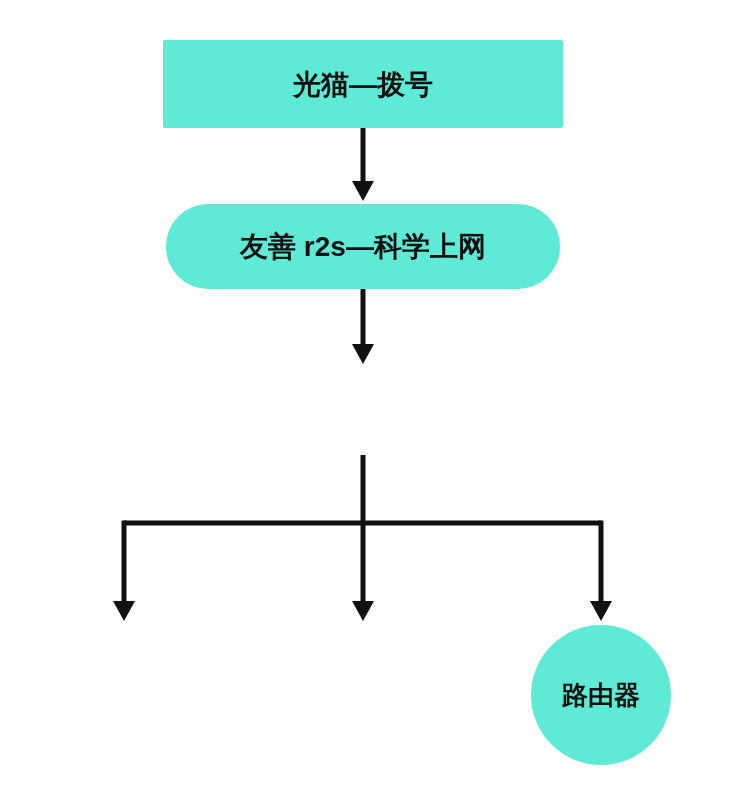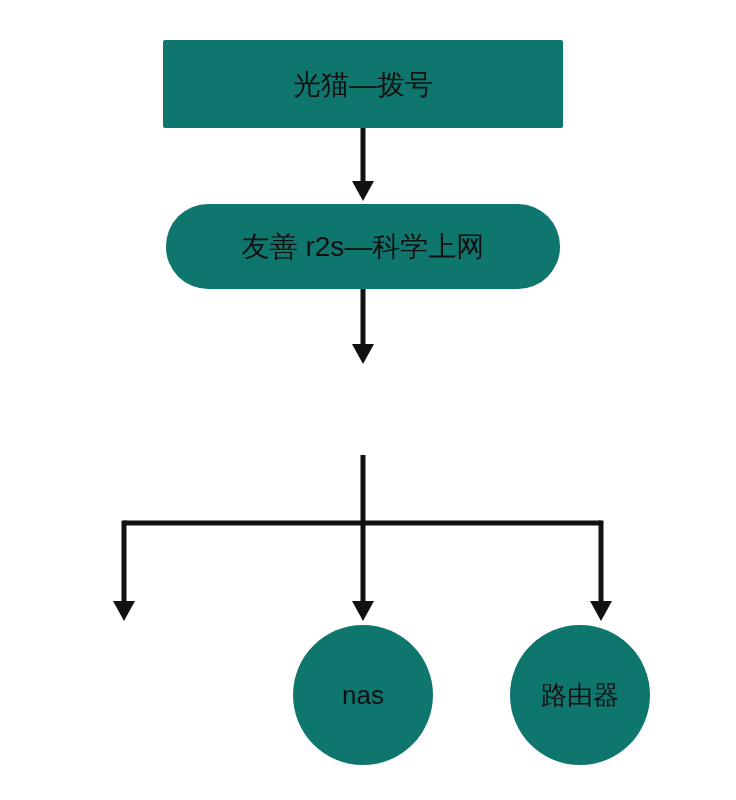--- a/index.html
+++ b/index.html
@@ -4,40 +4,40 @@
 <style>
   html,body{margin:0;padding:0;}
   body{
     width:736px;height:800px;position:relative;overflow:hidden;
     background:#ffffff;
     font-family:"Liberation Sans","DejaVu Sans",sans-serif;
   }
   .canvas{position:absolute;inset:0;width:736px;height:800px;}
   .node{
     position:absolute;
-    background:#0f766e;
+    background:#5eead4;
     color:#111111;
     display:flex;align-items:center;justify-content:center;
     text-align:center;
-    font-weight:400;
+    font-weight:700;
     font-size:28px;
     line-height:1.25;
   }
   .node.rect{left:163px;top:40px;width:400px;height:88px;border-radius:2px;}
   .node.rounded{border-radius:42px;}
   .node.rounded.r2s{left:166px;top:204px;width:394px;height:85px;justify-content:center;}
   .node.rounded.switch{left:163px;top:370px;width:395px;height:85px;}
   .node.circle{
     width:140px;height:140px;border-radius:50%;
     top:625px;font-size:26px;
   }
   .node.circle .label{width:104px;margin:0 auto;}
   .node.circle.c1{left:55px;}
   .node.circle.c2{left:293px;}
-  .node.circle.c3{left:510px;}
+  .node.circle.c3{left:531px;}
   svg.arrows{position:absolute;left:0;top:0;pointer-events:none;}
   .arrow-line{stroke:#111111;stroke-width:5;fill:none;}
   .arrow-head{fill:#111111;stroke:none;}
 </style>
 </head>
 <body>
 
 <div class="canvas">
 
   <svg class="arrows" width="736" height="800" viewBox="0 0 736 800" aria-hidden="true">
@@ -66,21 +66,18 @@
   <div class="node rect">
     <span class="label">光猫—拨号</span>
   </div>
 
   <div class="node rounded r2s">
     <span class="label">友善 r2s—科学上网</span>
   </div>
 
 
 
-  <div class="node circle c2">
-    <span class="label">nas</span>
-  </div>
 
   <div class="node circle c3">
     <span class="label">路由器</span>
   </div>
 
 </div>
 
 </body></html>

